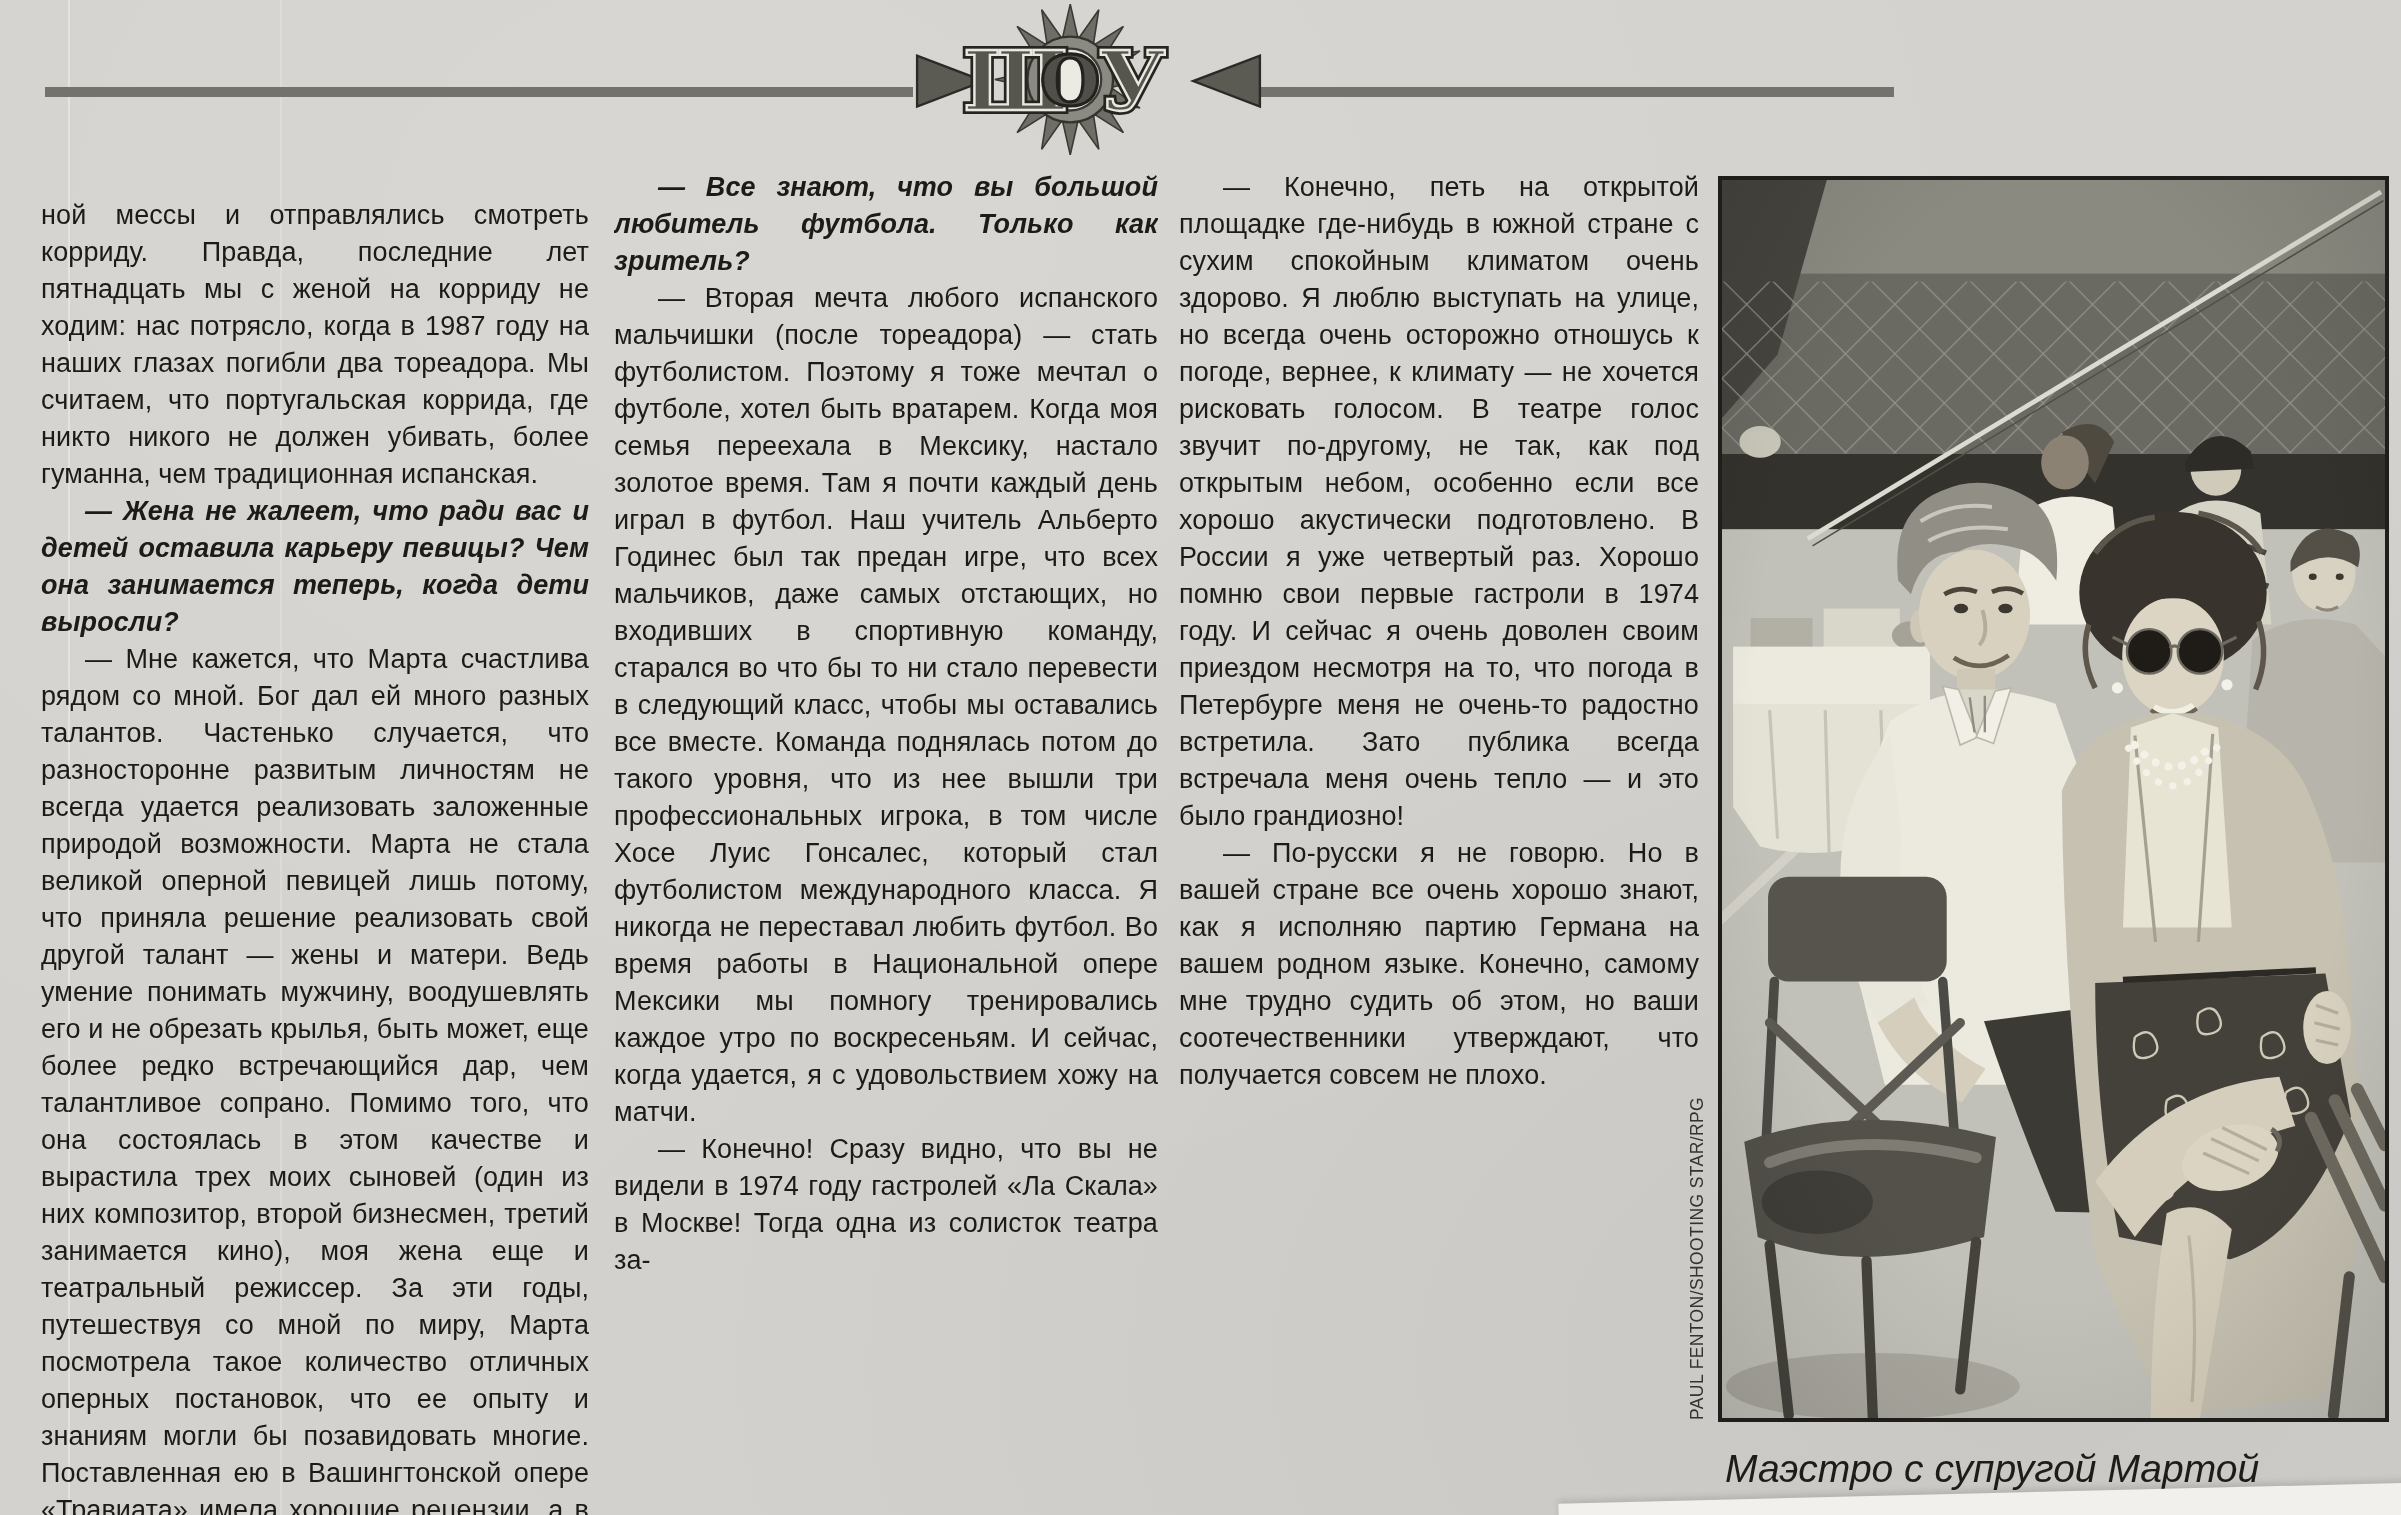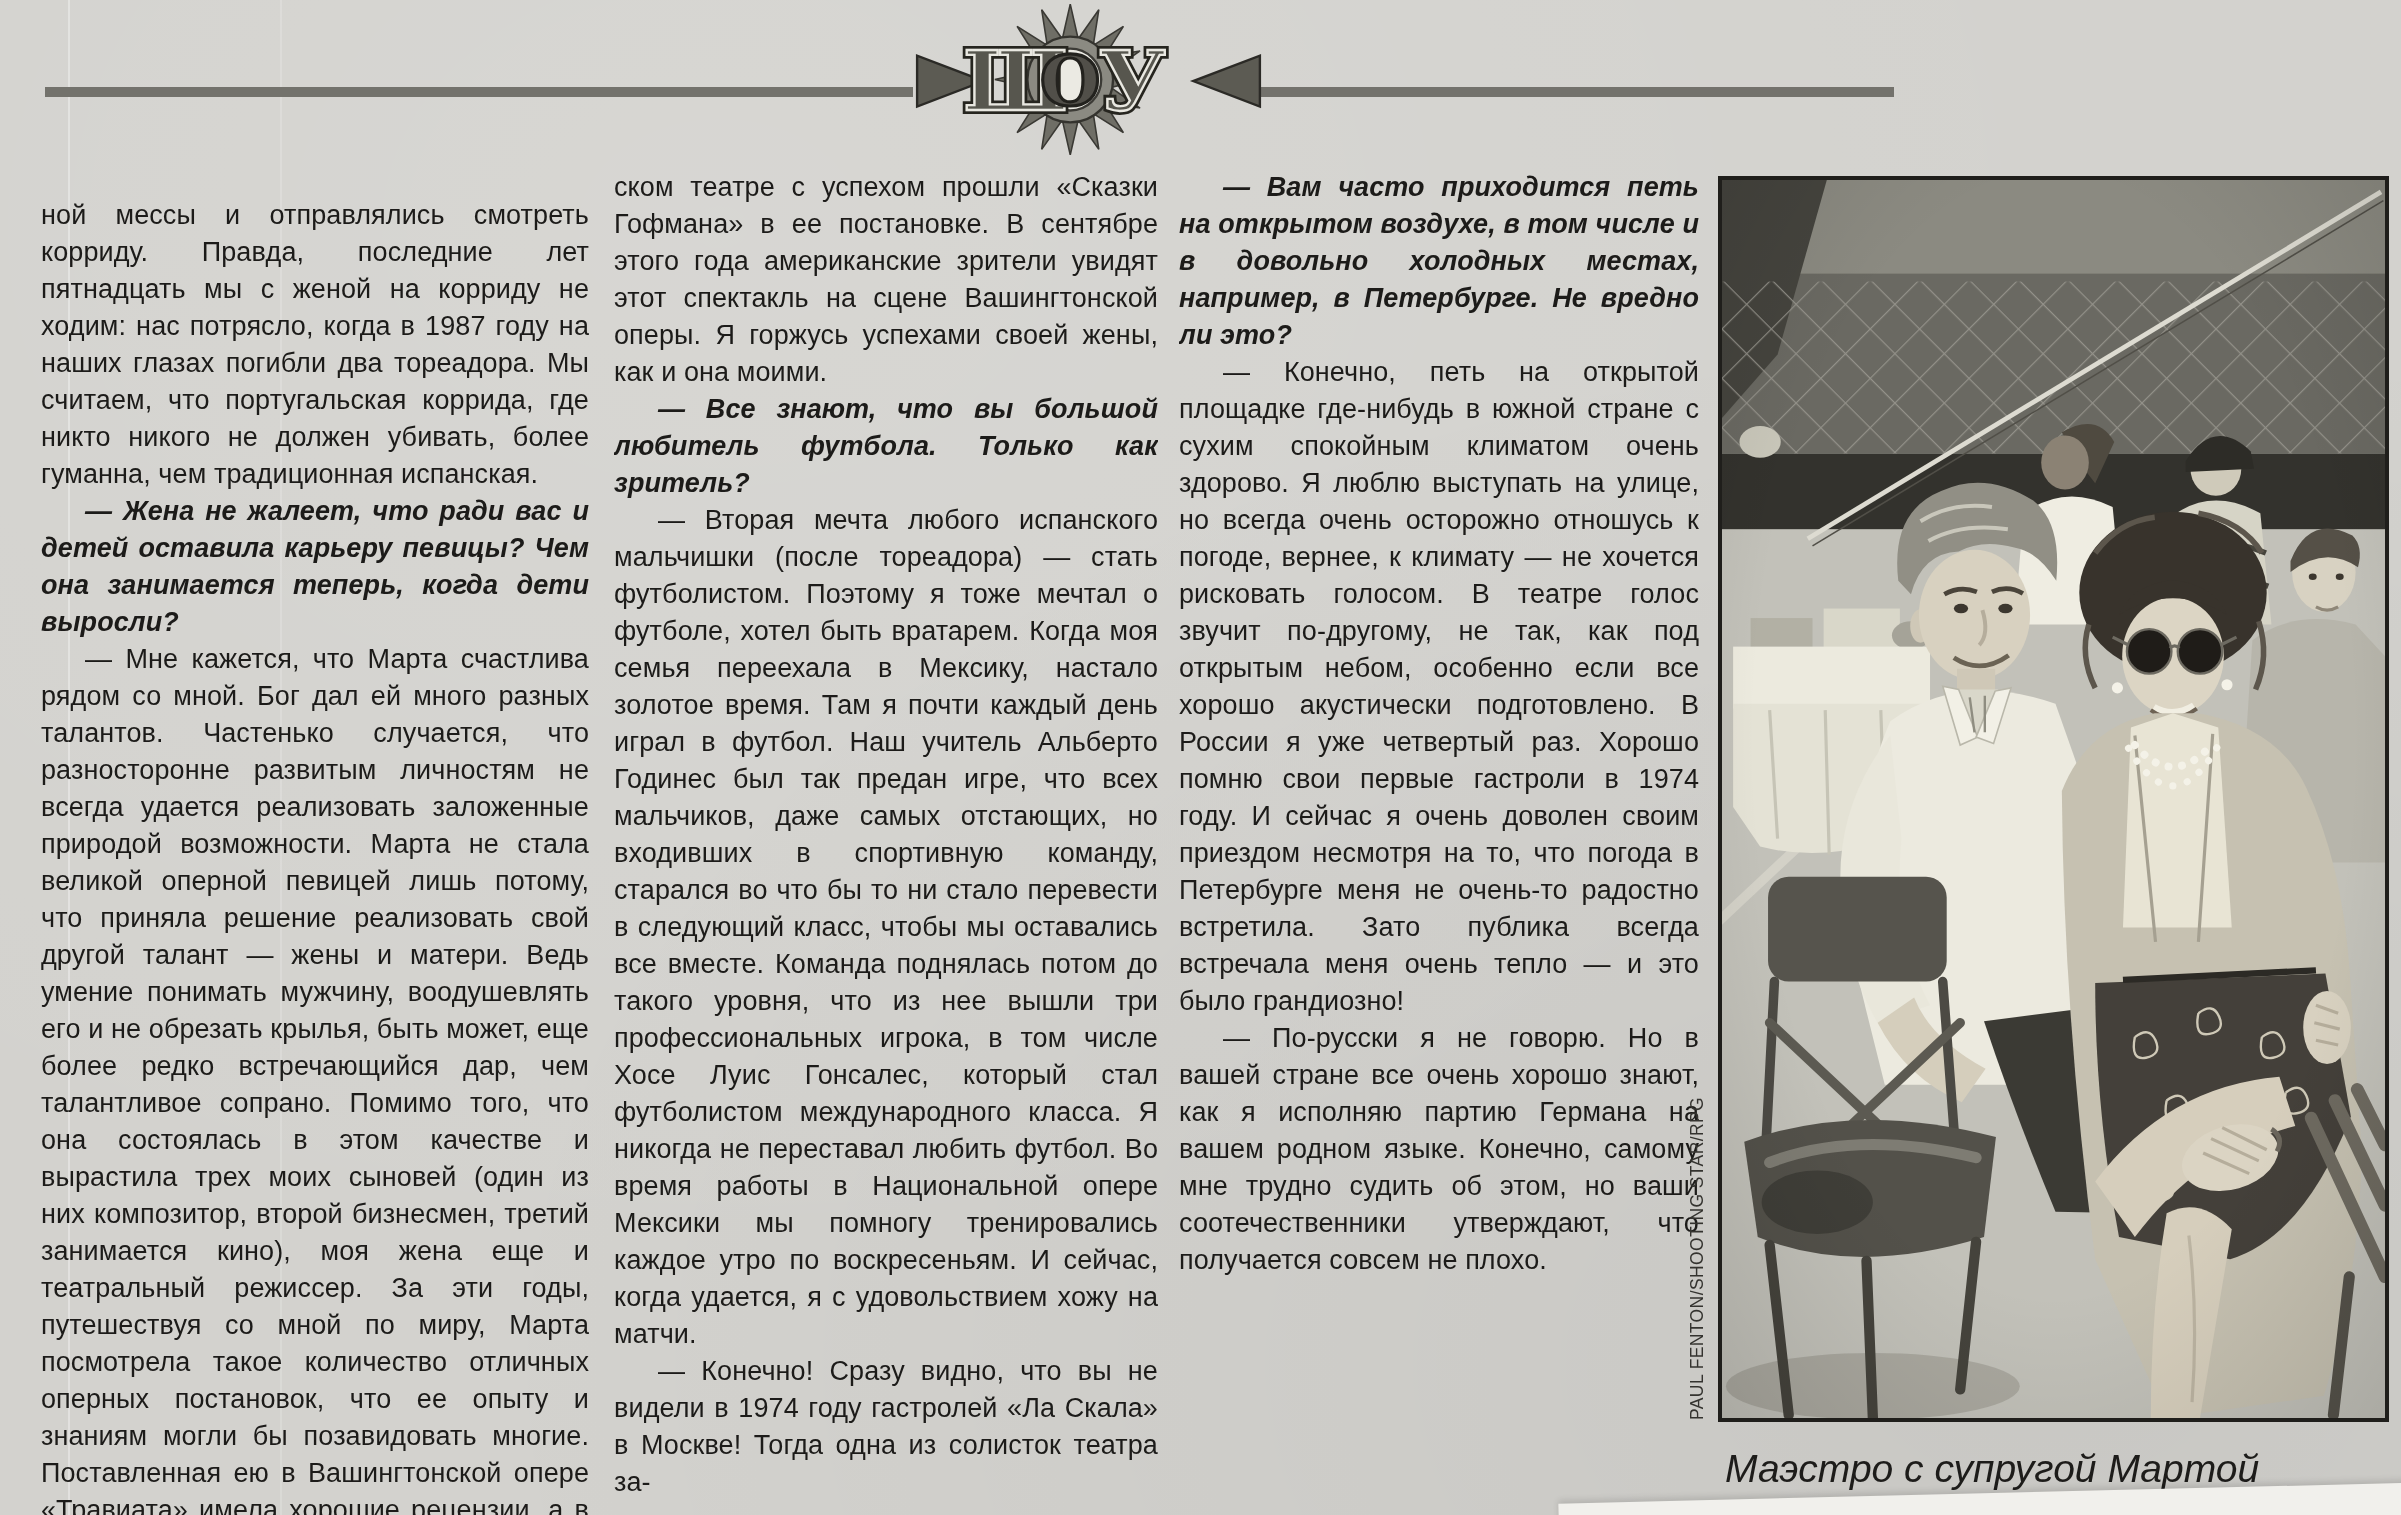--- a/index.html
+++ b/index.html
@@ -67,28 +67,26 @@
     <text x="285" y="138" text-anchor="middle" font-family="DejaVu Serif, serif" font-weight="bold" font-size="104" fill="#57564e" stroke="#e9e8e1" stroke-width="3">У</text>
   </svg>
 
   <div class="col" id="col1">
     <p class="cont">ной мессы и отправлялись смотреть корриду.  Правда, последние лет пятнадцать мы с женой на корриду не ходим: нас потрясло, когда в 1987 году на наших глазах погибли два тореадора. Мы считаем, что португальская коррида, где никто никого не должен убивать, более гуманна, чем традиционная испанская.</p>
     <p class="q">— Жена не жалеет, что ради вас и детей оставила карьеру певицы? Чем она занимается теперь, когда дети выросли?</p>
     <p>— Мне кажется, что Марта счастлива рядом со мной. Бог дал ей много разных талантов. Частенько случается, что разносторонне развитым личностям не всегда удается реализовать заложенные природой возможности. Марта не стала великой оперной певицей лишь потому, что приняла решение реализовать свой другой  талант — жены и матери. Ведь умение понимать мужчину, воодушевлять его и не обрезать крылья, быть может, еще более редко встречающийся дар, чем талантливое сопрано. Помимо того, что она состоялась в этом качестве и вырастила трех моих сыновей (один из них композитор, второй бизнесмен, третий занимается кино), моя жена еще и театральный режиссер. За эти годы, путешествуя со мной по миру, Марта посмотрела такое количество отличных оперных постановок, что ее опыту и знаниям могли бы позавидовать многие. Поставленная ею в Вашингтонской опере «Травиата» имела хорошие рецензии, а в позапрошлом году в Мариин-</p>
   </div>
 
   <div class="col" id="col2">
-    <p class="cont">ском театре с успехом прошли «Сказки Гофмана» в ее постановке. В сентябре этого года американские зрители увидят этот спектакль на сцене Вашингтонской оперы. Я горжусь успехами своей жены, как и она моими.</p>
     <p class="q">— Все знают, что вы большой любитель футбола. Только как зритель?</p>
     <p>— Вторая мечта любого испанского мальчишки (после тореадора) — стать футболистом. Поэтому я тоже мечтал о футболе, хотел быть вратарем. Когда моя семья переехала в Мексику, настало золотое время. Там я почти каждый день играл в футбол. Наш учитель Альберто Годинес был так предан игре, что всех мальчиков, даже самых отстающих, но входивших в спортивную команду, старался во что бы то ни стало перевести в следующий класс, чтобы мы оставались все вместе. Команда поднялась потом до такого уровня, что из нее вышли три профессиональных игрока, в том числе Хосе Луис Гонсалес, который стал футболистом международного класса. Я никогда не переставал любить футбол. Во время работы в Национальной опере Мексики  мы помногу тренировались каждое утро по воскресеньям. И сейчас, когда удается, я с удовольствием хожу на матчи.</p>
     <p>— Конечно! Сразу видно, что вы не видели в 1974 году гастролей «Ла Скала» в Москве! Тогда одна из солисток театра за-</p>
   </div>
 
   <div class="col" id="col3">
-    <p class="q">— Вам часто приходится петь на открытом воздухе, в том числе и в довольно холодных местах, например, в Петербурге. Не вредно ли это?</p>
     <p>— Конечно, петь на открытой площадке где-нибудь в южной стране с сухим спокойным климатом очень здорово. Я люблю выступать на улице, но всегда очень осторожно отношусь к погоде, вернее, к климату — не хочется рисковать голосом. В театре голос звучит по-другому, не так, как под открытым небом, особенно если все хорошо акустически подготовлено.  В России я уже четвертый раз. Хорошо помню свои первые гастроли в 1974 году. И сейчас я очень доволен своим приездом несмотря на то, что погода в Петербурге меня не очень-то радостно встретила. Зато публика всегда встречала меня очень тепло — и  это было грандиозно!</p>
     <p>— По-русски я не говорю. Но в вашей стране все очень хорошо знают, как я исполняю партию Германа на вашем родном языке. Конечно, самому мне трудно судить об этом, но ваши соотечественники утверждают, что получается совсем не плохо.</p>
 
   </div>
 
   <div class="photo">
     <svg viewBox="0 0 835 1560" preserveAspectRatio="none">
       <defs>
         <pattern id="mesh" width="44" height="44" patternUnits="userSpaceOnUse" patternTransform="rotate(45)">
           <path d="M0 0 H44 M0 0 V44" stroke="#9a9890" stroke-width="3" fill="none"></path>

